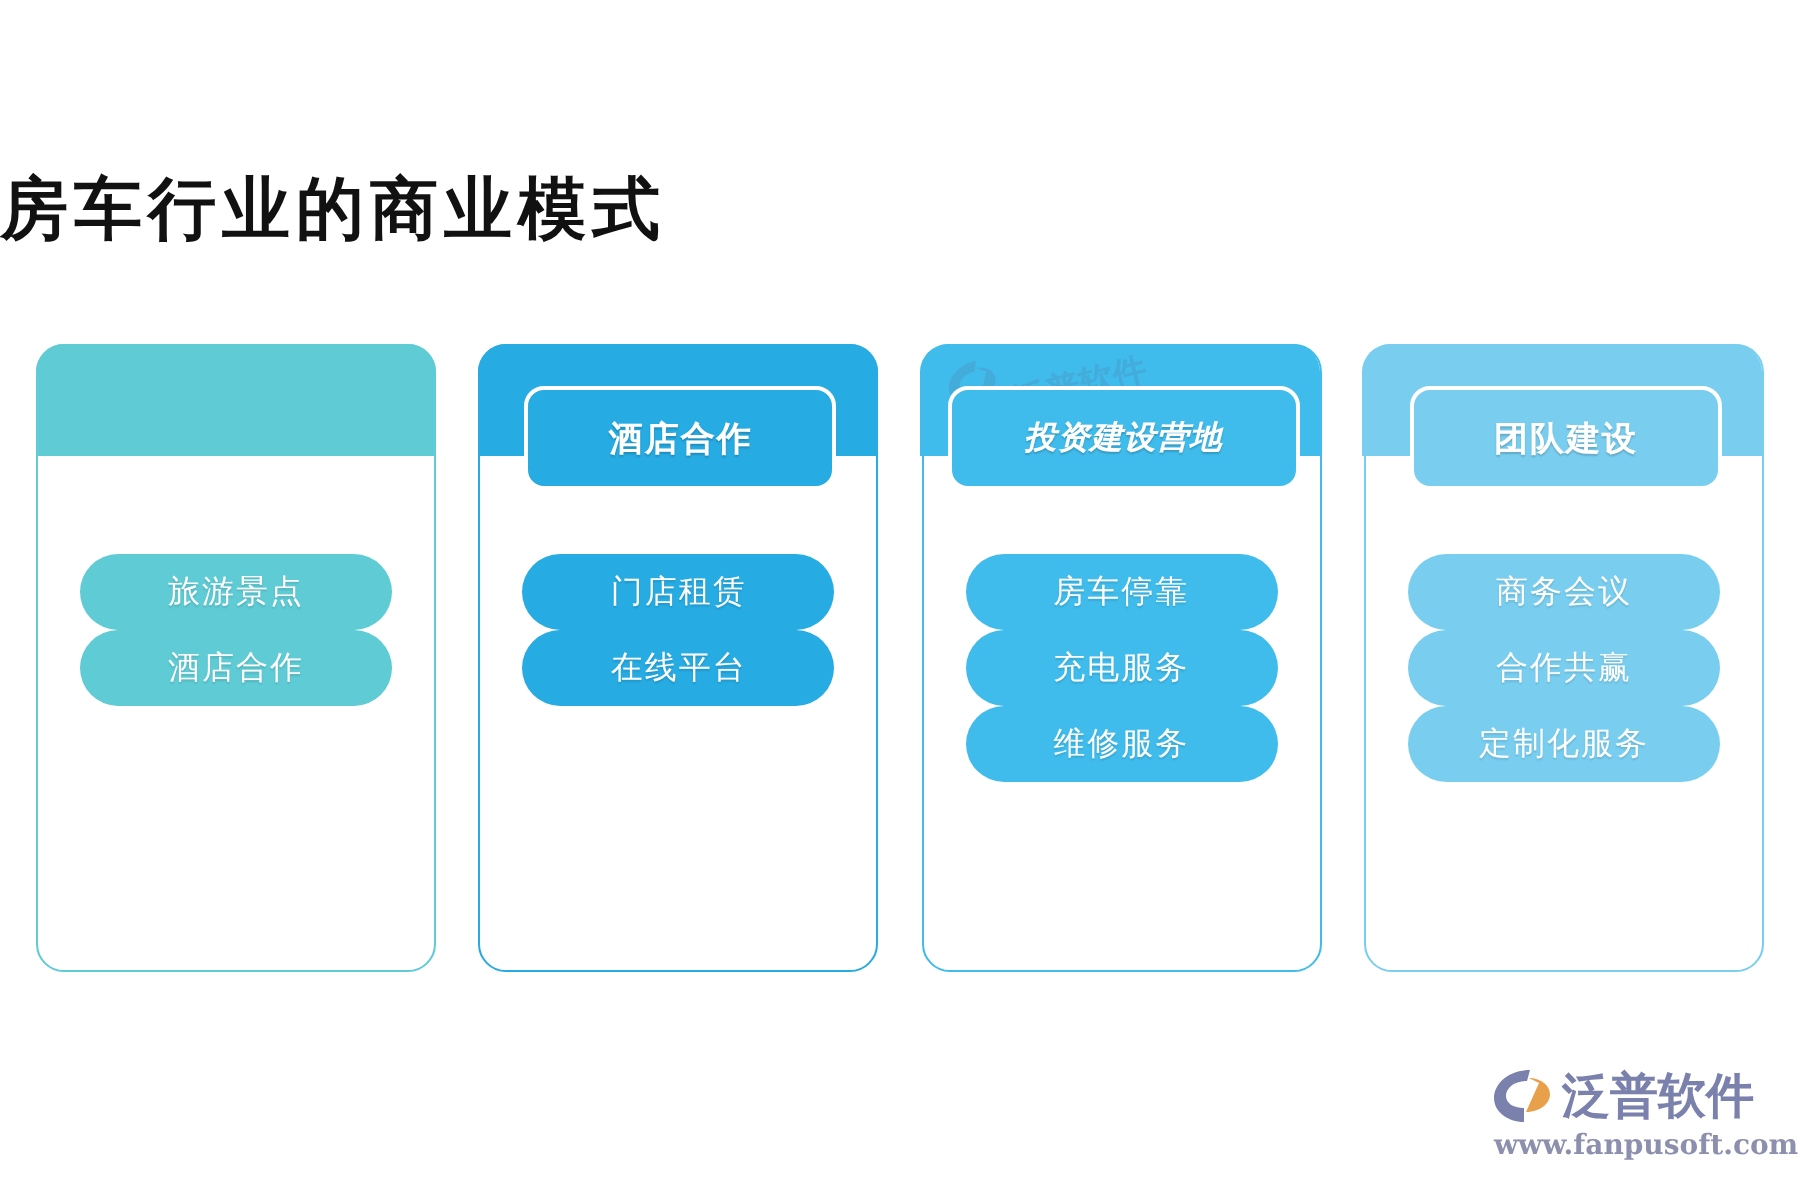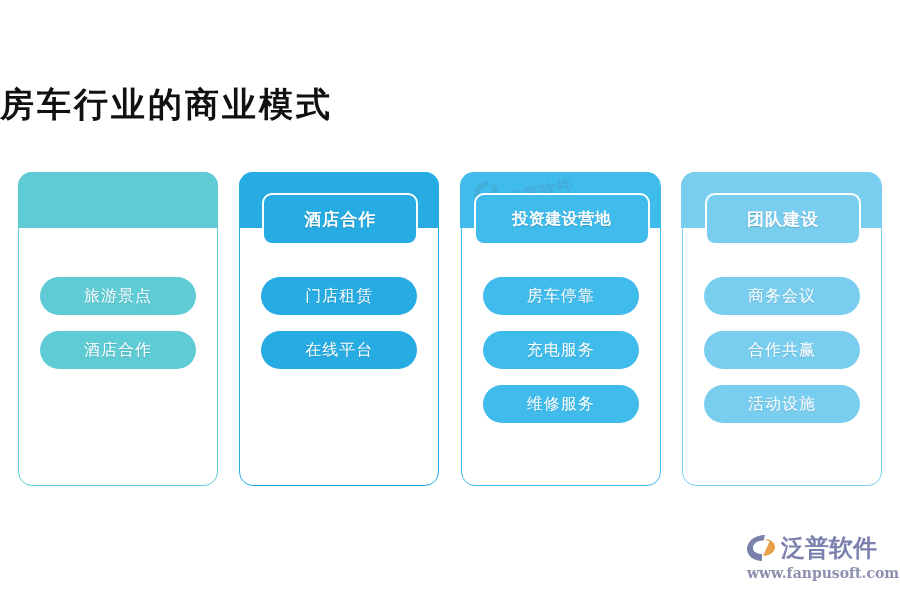--- a/index.html
+++ b/index.html
@@ -83,32 +83,32 @@
     font-family: "DejaVu Serif", "Liberation Serif", serif;
     text-shadow: 0 1px 1px rgba(0,0,0,0.18);
     white-space: nowrap;
   }
 
   .card-header.wide {
     left: 12px;
     width: 176px;
     font-size: 16px;
     letter-spacing: 0.5px;
+    font-style: italic;
   }
 
   
   .card-items {
     position: absolute;
     top: 104px;
     left: 0;
     width: 100%;
     display: flex;
     flex-direction: column;
     align-items: center;
-    gap: 16px;
   }
 
   .pill {
     width: 156px;
     height: 38px;
     background: var(--c);
     border-radius: 19px;
     display: flex;
     align-items: center;
     justify-content: center;
@@ -244,21 +244,21 @@
       <div class="pill">维修服务</div>
     </div>
   </div>
 
   <div class="card" style="--c:#79cef0">
     <div class="card-band"></div>
     <div class="card-header">团队建设</div>
     <div class="card-items">
       <div class="pill">商务会议</div>
       <div class="pill">合作共赢</div>
-      <div class="pill">活动设施</div>
+      <div class="pill">定制化服务</div>
     </div>
   </div>
 
 </div>
 
 <div class="brand">
   <div class="brand-row">
     <svg class="brand-mark" viewBox="0 0 32 28">
       <path d="M19 1 C8 1 1 8 1 15 C1 22 8 27 16 27 L16 20 C10.5 20 7 17.5 7 14 C7 10 11 6.5 17.5 6.5 Z" fill="#7b81ad"></path>
       <path d="M18.5 5 C24 5 29 8.5 29 13 C29 18.5 23 22 17 22 L23.5 7.5 Z" fill="#e8a04a"></path>

